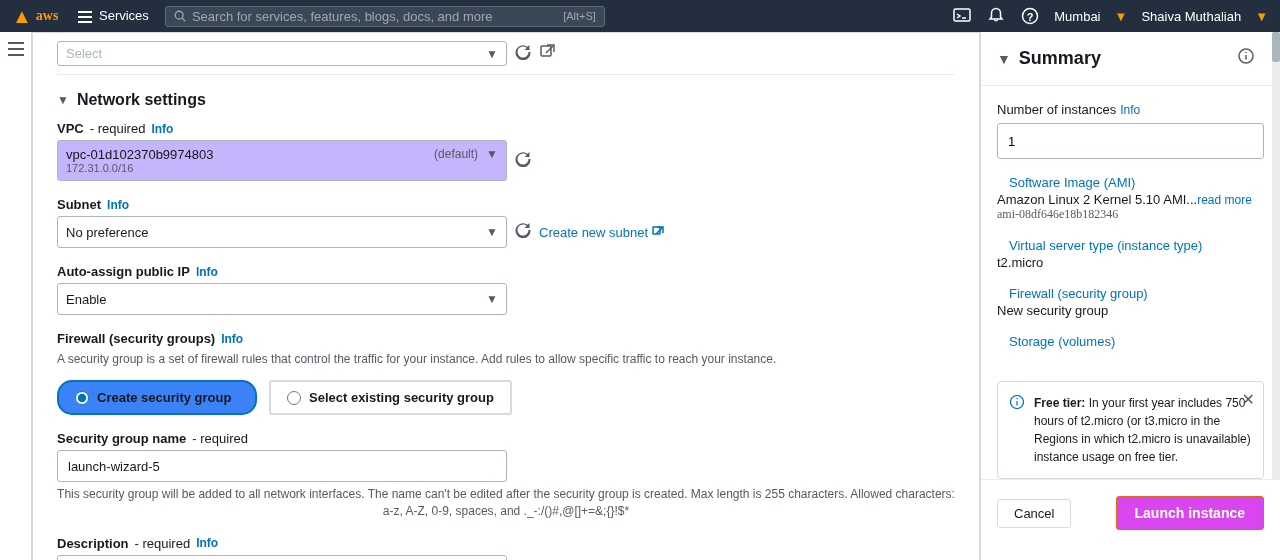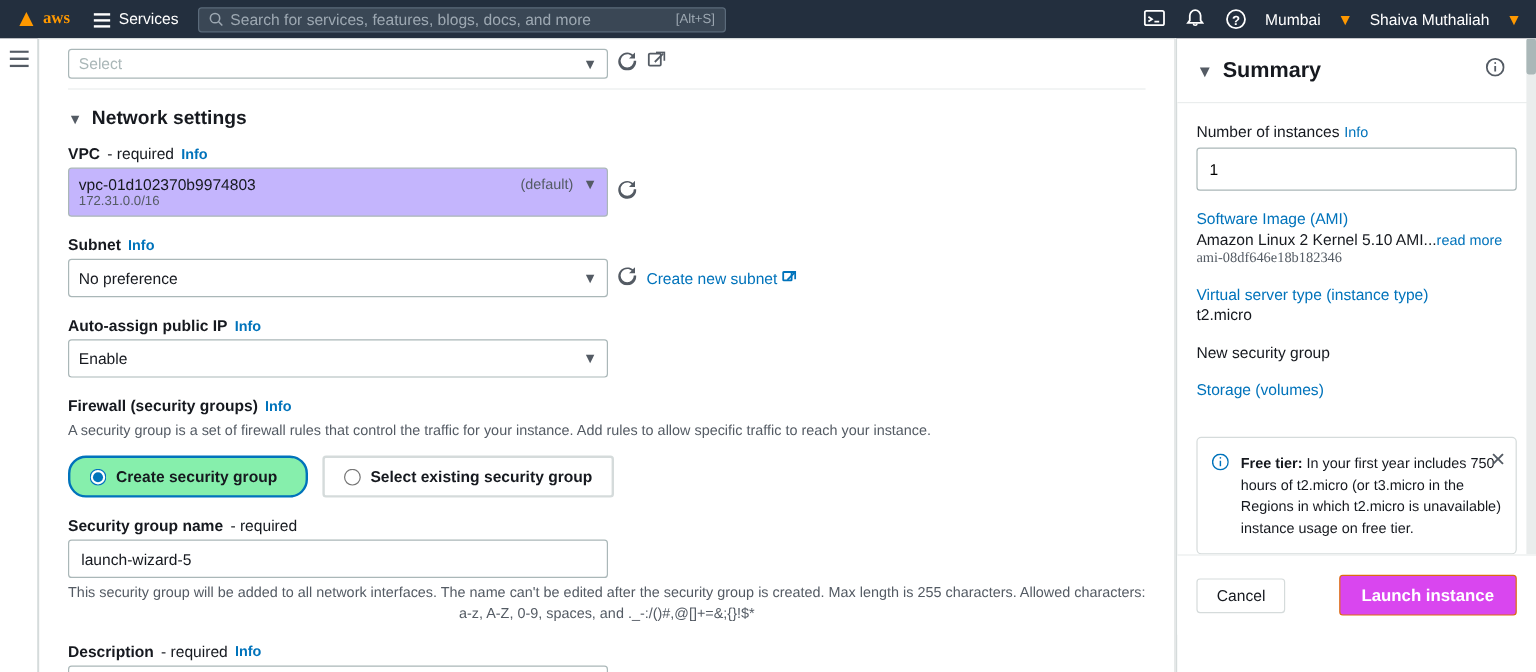--- a/index.html
+++ b/index.html
@@ -109,21 +109,21 @@
 
     .chevron-icon { color: #545b64; font-size: 12px; }
 
     .link-create { color: #0073bb; font-size: 13px; text-decoration: none; cursor: pointer; display: flex; align-items: center; gap: 4px; }
 
     
     .radio-group { display: flex; gap: 12px; flex-wrap: wrap; }
     .radio-option {
       display: flex; align-items: center; gap: 8px; border: 2px solid #d5dbdb; border-radius: 3px; padding: 8px 16px; cursor: pointer; background: #fff; min-width: 200px;
     }
-    .radio-option.selected { border-color: #0073bb; background: #86efac; border-radius: 15px; }
+    .radio-option.selected { border-color: #0073bb; background: #3b82f6; border-radius: 15px; }
     .radio-option input[type="radio"] { accent-color: #0073bb; width: 14px; height: 14px; }
     .radio-label { font-size: 13px; font-weight: 600; color: #16191f; }
 
     
     .firewall-desc { font-size: 12px; color: #545b64; margin-bottom: 12px; line-height: 1.5; }
 
     
     .text-input {
       border: 1px solid #aab7b8; border-radius: 3px; padding: 5px 10px; font-size: 13px; color: #16191f;
       width: 450px; height: 32px; outline: none;
@@ -141,21 +141,21 @@
     }
 
     .summary-header {
       display: flex; align-items: center; gap: 8px; padding: 16px; border-bottom: 1px solid #eaeded;
       background: #fff;
     }
     .summary-header h3 { font-size: 18px; font-weight: 700; }
 
     .summary-section { padding: 16px; }
     .summary-row { margin-bottom: 16px; }
-    .summary-label { font-size: 13px; color: #0073bb; font-weight: 400; margin-bottom: 2px; cursor: pointer; }
+    .summary-label { font-size: 13px; color: #0073bb; font-weight: 400; margin-bottom: 2px; cursor: pointer; margin-left: 12px; }
     .summary-value { font-size: 13px; color: #16191f; }
 
     .instances-input {
       border: 1px solid #aab7b8; border-radius: 3px; padding: 6px 10px; font-size: 13px;
       width: 100%; height: 36px; outline: none;
     }
 
     
     .free-tier-banner {
       border: 1px solid #d5dbdb; border-radius: 4px; padding: 12px; background: #fff; position: relative; margin: 0 16px; font-size: 12px; color: #16191f; line-height: 1.5;
@@ -421,20 +421,21 @@
           </div>
           <div class="summary-value" style="font-size:12px;color:#545b64;font-family:Liberation Serif, serif;">ami-08df646e18b182346</div>
         </div>
 
         <div class="summary-row">
           <div class="summary-label">Virtual server type (instance type)</div>
           <div class="summary-value">t2.micro</div>
         </div>
 
         <div class="summary-row">
+          <div class="summary-label">Firewall (security group)</div>
           <div class="summary-value">New security group</div>
         </div>
 
         <div class="summary-row">
           <div class="summary-label">Storage (volumes)</div>
         </div>
       </div>
 
       <div class="free-tier-banner">
         <button class="close-btn">✕</button>

